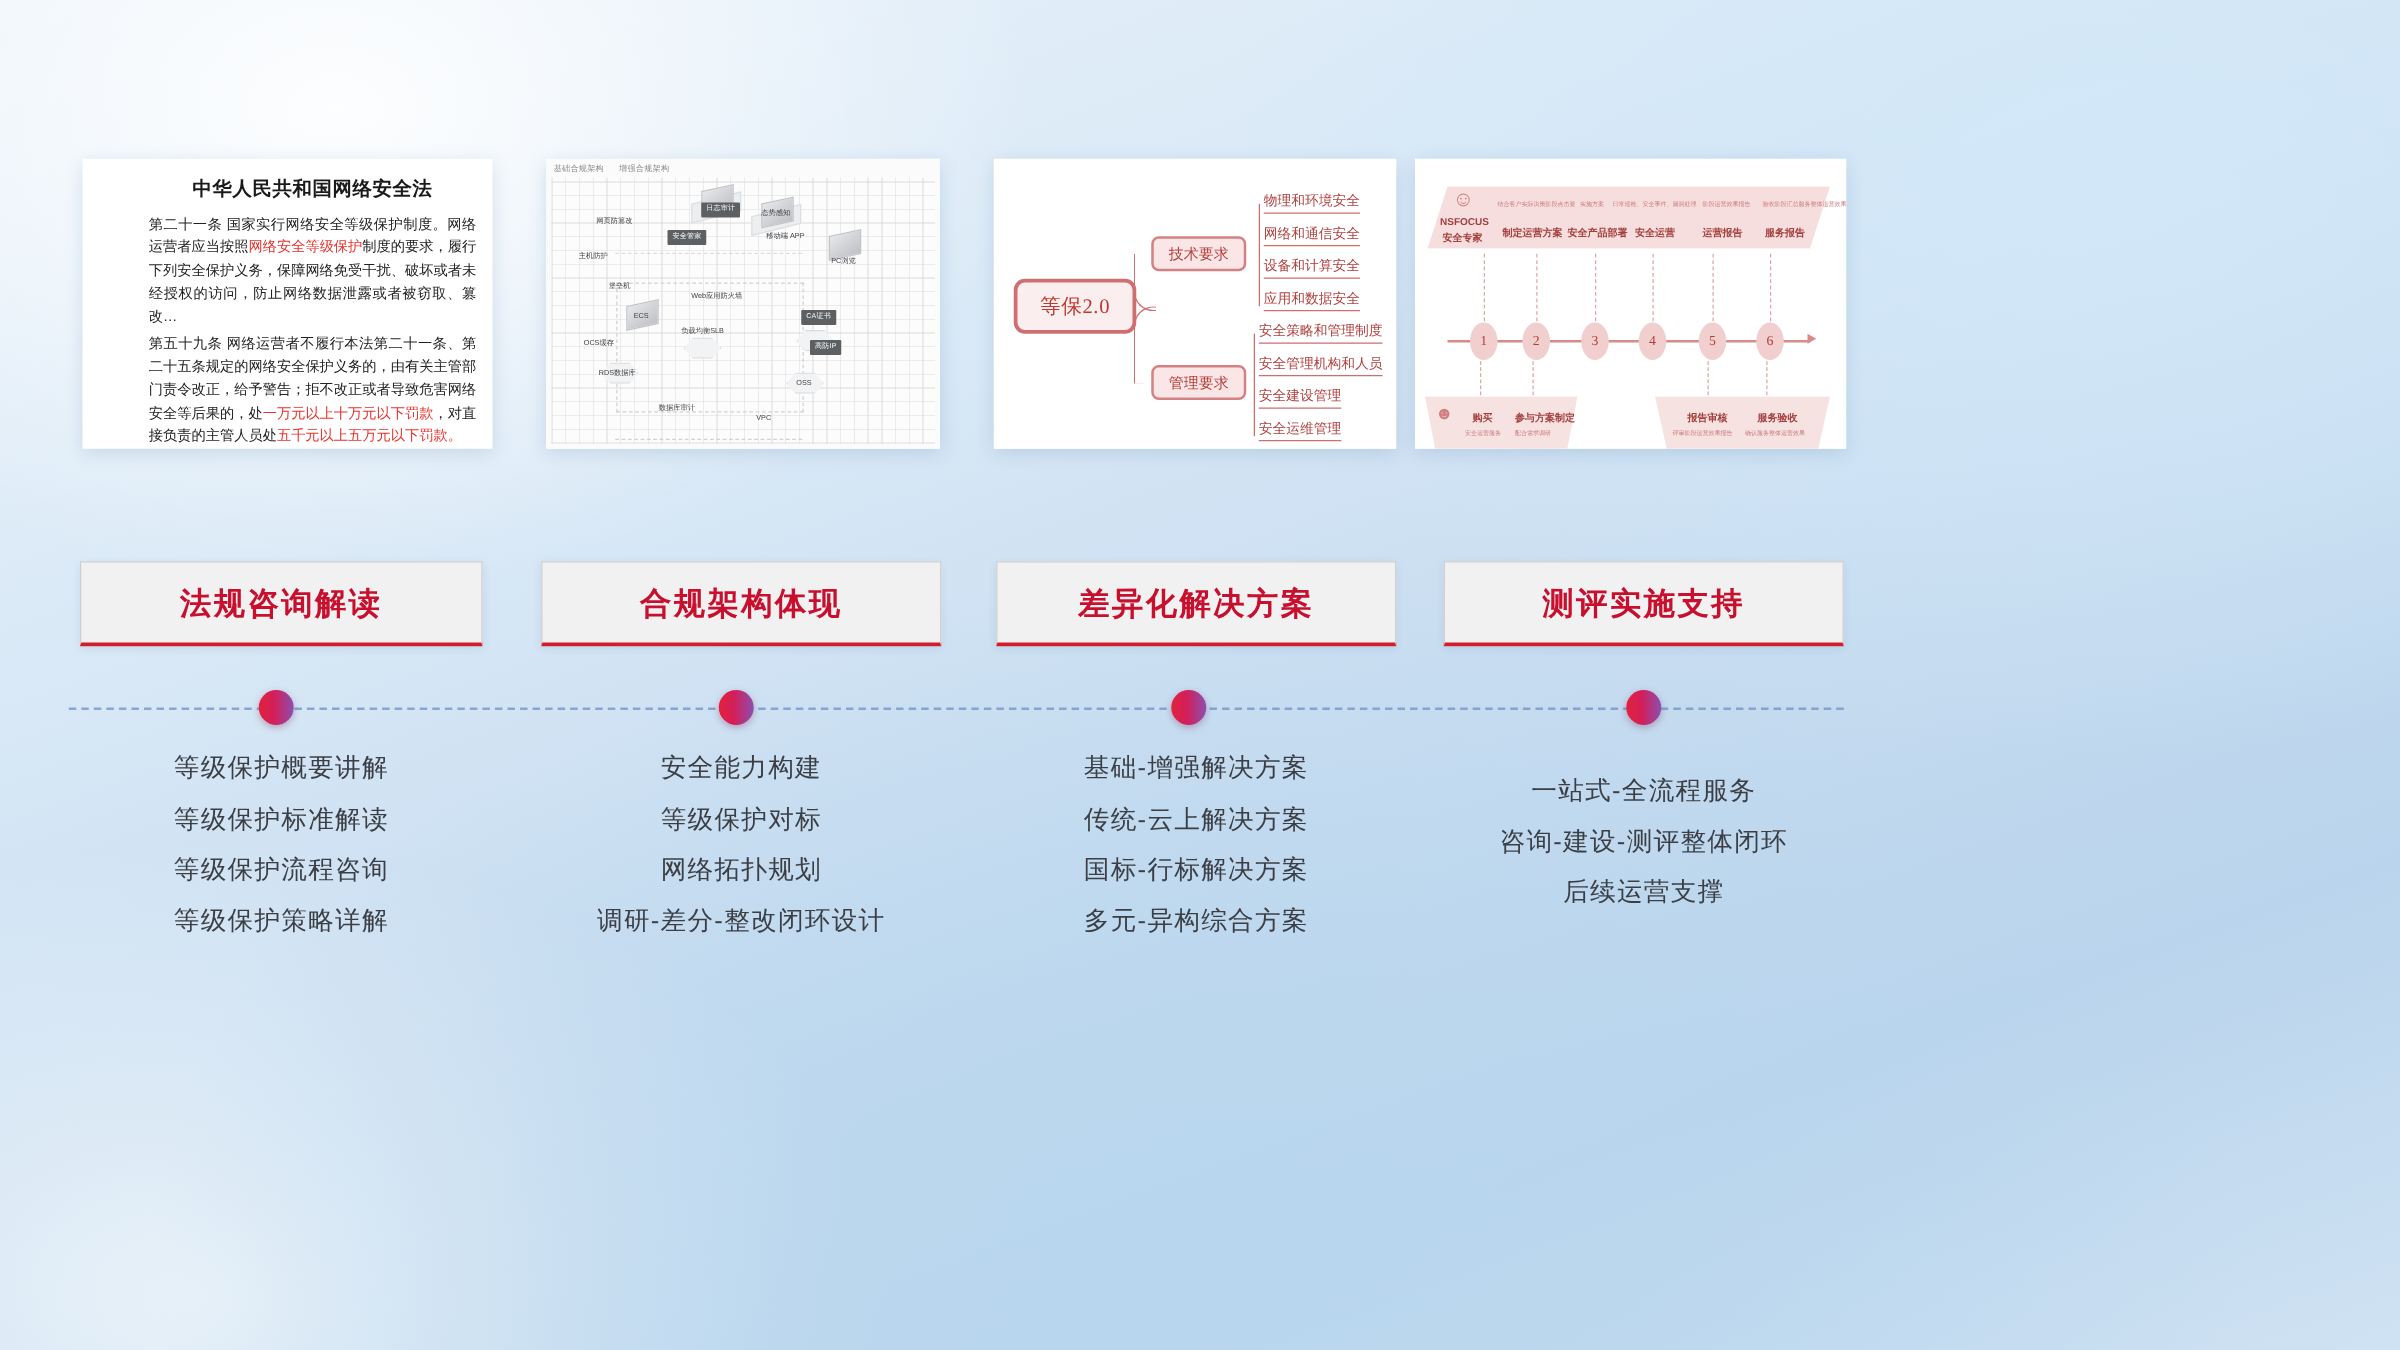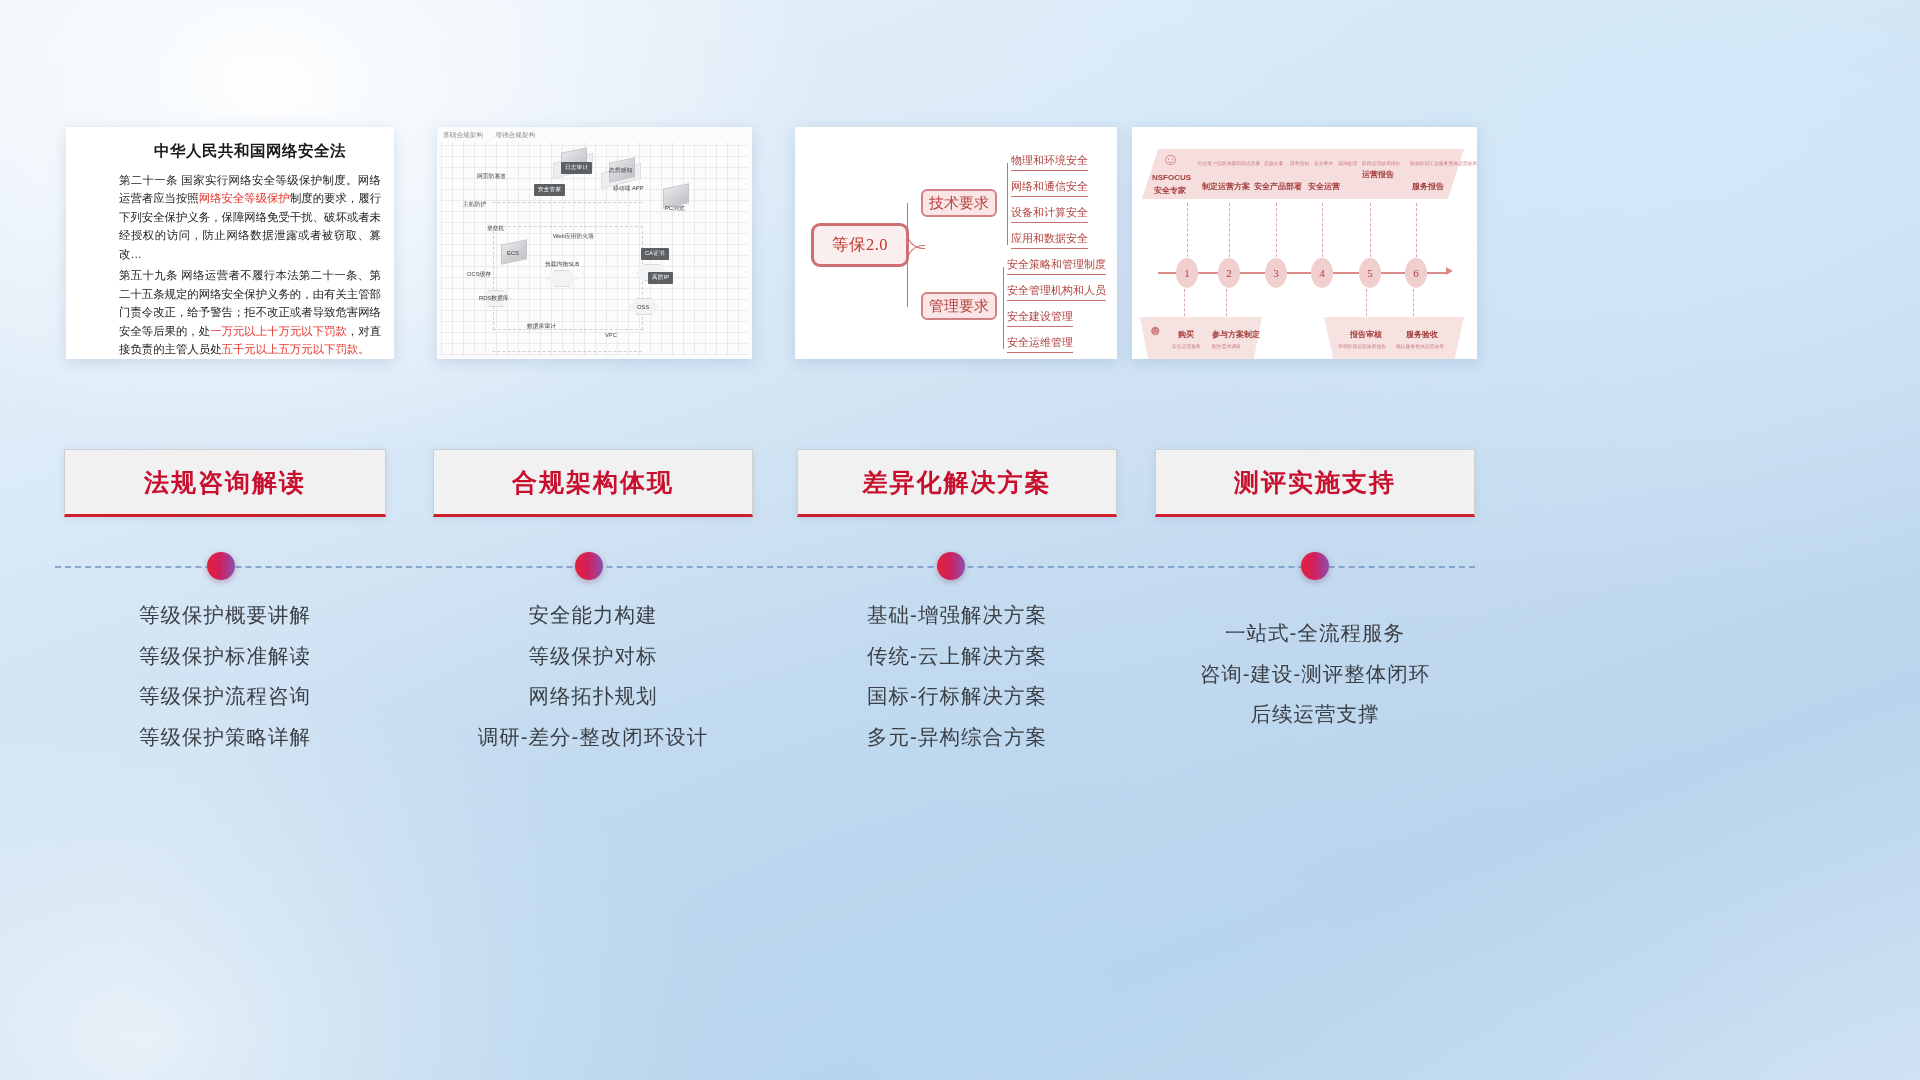--- a/index.html
+++ b/index.html
@@ -58,21 +58,21 @@
   .dashzone { position:absolute; border:1px dashed #cfd1d4; }
 
   
   .mind { position:relative; width:100%; height:100%; background:#fff; }
   .mroot { position:absolute; left:16px; top:96px; width:98px; height:44px;
       background:#fbeeee; border:3px solid #cf6f72; border-radius:9px;
       display:flex; align-items:center; justify-content:center;
       font-size:16.5px; color:#c0392f; font-family:"Liberation Serif", serif; letter-spacing:.5px; }
   .mbranch { position:absolute; width:76px; height:28px; background:#fae6e6;
       border:2px solid #d48183; border-radius:6px; display:flex; align-items:center;
-      justify-content:center; font-size:15px; color:#b5413c; font-family:"Liberation Serif", serif; }
+      justify-content:center; font-size:12px; color:#b5413c; font-family:"Liberation Serif", serif; }
   .mb1 { left:126px; top:62px; }
   .mb2 { left:126px; top:165px; }
   .mleaf { position:absolute; font-size:11px; color:#b0423f; font-family:"Liberation Serif", serif;
       white-space:nowrap; padding-bottom:2px; border-bottom:1.6px solid #cd6f6e; }
   .mconn { position:absolute; border-left:1.5px solid #cd6f6e; }
   .mcurve { position:absolute; border:1.5px solid #cd6f6e; border-right:none; border-top:none; }
 
   
   .flow { position:relative; width:100%; height:100%; background:#fff; }
   .banner { position:absolute; left:10px; top:22px; width:322px; height:50px;
@@ -222,21 +222,21 @@
         <div class="bn-t" style="left:66px;top:33px;">结合客户实际决策阶段点击要</div>
         <div class="bn-b" style="left:70px;top:54px;">制定运营方案</div>
 
         <div class="bn-t" style="left:132px;top:33px;">实施方案</div>
         <div class="bn-b" style="left:122px;top:54px;">安全产品部署</div>
 
         <div class="bn-t" style="left:158px;top:33px;">日常巡检、安全事件、漏洞处理</div>
         <div class="bn-b" style="left:176px;top:54px;">安全运营</div>
 
         <div class="bn-t" style="left:230px;top:33px;">阶段运营效果报告</div>
-        <div class="bn-b" style="left:230px;top:42px;">运营报告</div>
+        <div class="bn-b" style="left:230px;top:54px;">运营报告</div>
 
         <div class="bn-t" style="left:278px;top:33px;">验收阶段汇总服务整体运营效果</div>
         <div class="bn-b" style="left:280px;top:54px;text-align:center;">服务报告</div>
 
         <div class="axis"></div>
         <div class="arrw"></div>
 
         <div class="tickdash" style="left:55px;top:76px;height:54px;"></div>
         <div class="tickdash" style="left:97px;top:76px;height:54px;"></div>
         <div class="tickdash" style="left:144px;top:76px;height:54px;"></div>

